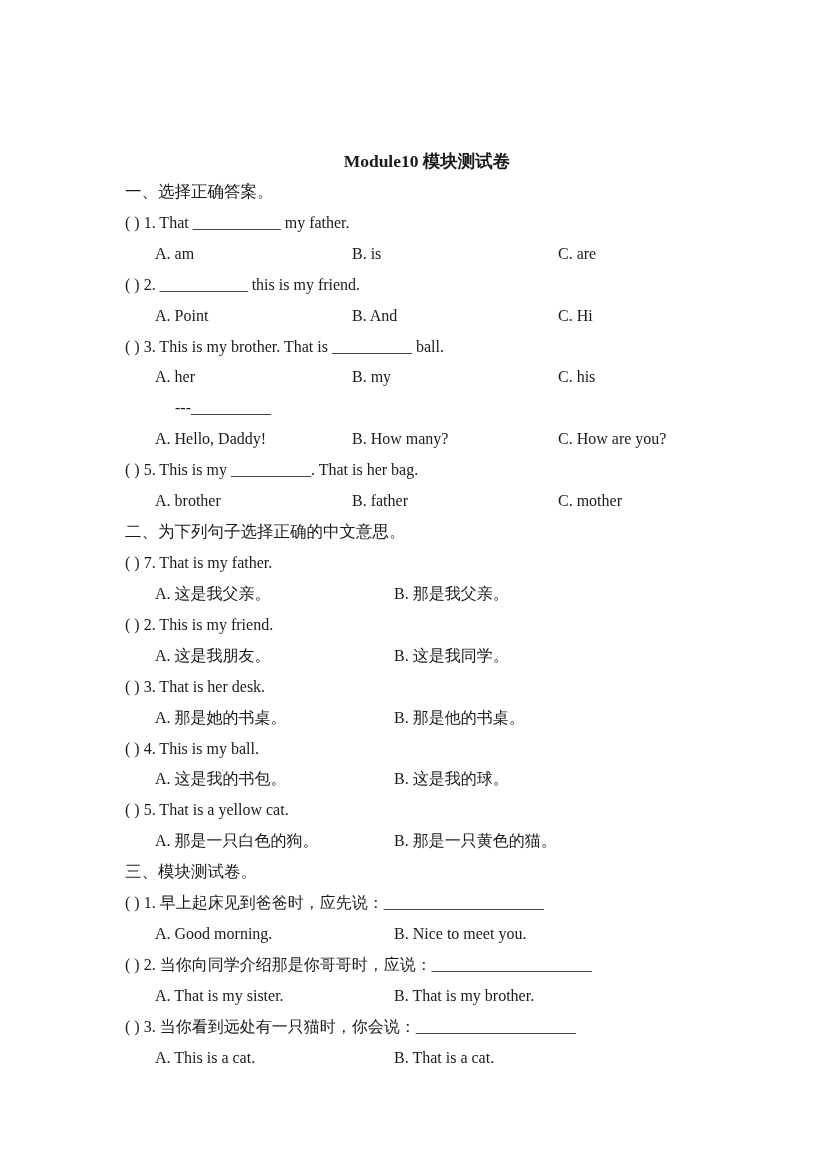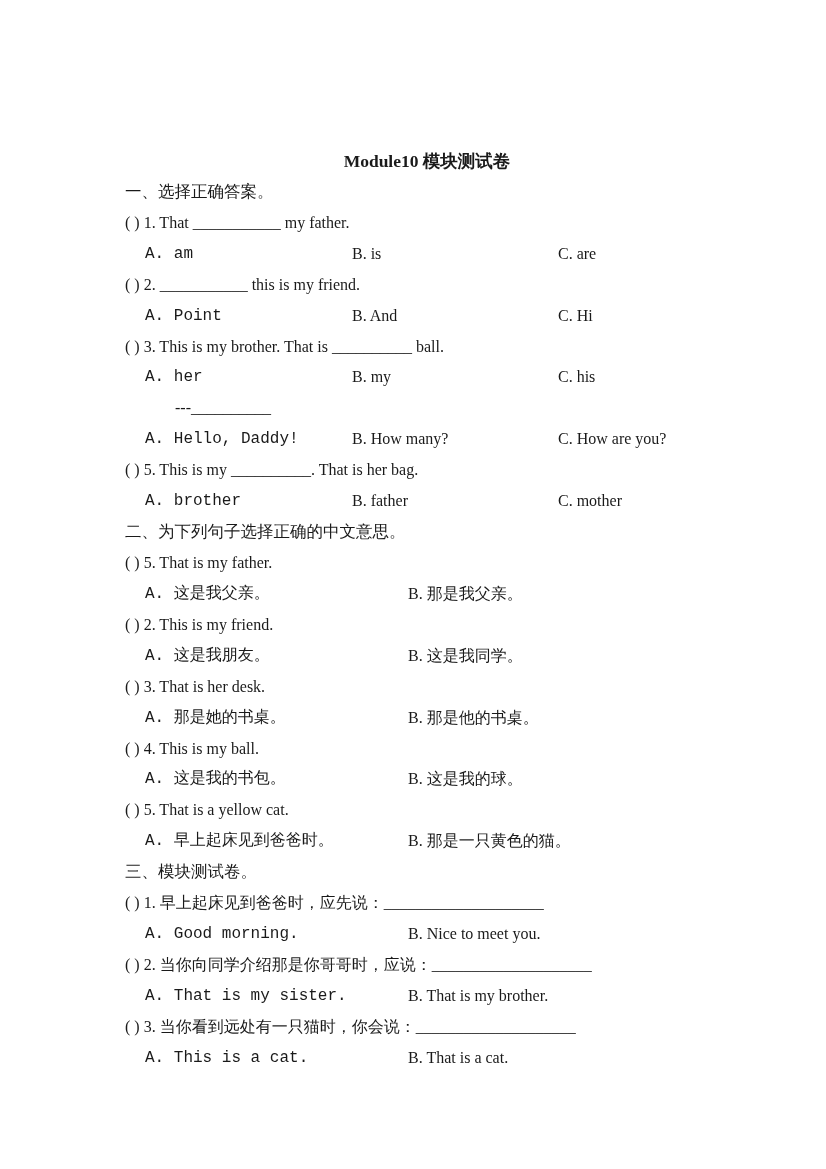--- a/index.html
+++ b/index.html
@@ -33,24 +33,24 @@
     font-weight: bold;
     font-size: 17.5px;
     width: 604px;
   }
   .heading-row { font-size: 16.5px; }
   .opt {
     position: absolute;
     top: 0;
     white-space: pre;
   }
-  .col-a  { left: 20px; font-family: Liberation Mono, monospace;  }
+  .col-a  { left: 30px;  }
   .col-b3 { left: 227px; }
   .col-c3 { left: 433px; }
-  .col-b2 { left: 283px; text-align: center; }
+  .col-b2 { left: 269px; text-align: center; }
   .indent2 { padding-left: 50px; font-style: italic; }
 </style>
 </head>
 <body>
 
 <div class="page">
   <div class="sheet">
 
     <div class="row title-row">Module10 模块测试卷</div>
 
@@ -86,21 +86,21 @@
 
     <div class="row">( ) 5. This is my __________. That is her bag.</div>
     <div class="row">
       <span class="opt col-a">A. brother</span>
       <span class="opt col-b3">B. father</span>
       <span class="opt col-c3">C. mother</span>
     </div>
 
     <div class="row heading-row">二、为下列句子选择正确的中文意思。</div>
 
-    <div class="row">( ) 5. That is my father.</div>
+    <div class="row">( ) 7. That is my father.</div>
     <div class="row">
       <span class="opt col-a">A. 这是我父亲。</span>
       <span class="opt col-b2">B. 那是我父亲。</span>
     </div>
 
     <div class="row">( ) 2. This is my friend.</div>
     <div class="row">
       <span class="opt col-a">A. 这是我朋友。</span>
       <span class="opt col-b2">B. 这是我同学。</span>
     </div>
@@ -112,21 +112,21 @@
     </div>
 
     <div class="row">( ) 4. This is my ball.</div>
     <div class="row">
       <span class="opt col-a">A. 这是我的书包。</span>
       <span class="opt col-b2">B. 这是我的球。</span>
     </div>
 
     <div class="row">( ) 5. That is a yellow cat.</div>
     <div class="row">
-      <span class="opt col-a">A. 早上起床见到爸爸时。</span>
+      <span class="opt col-a">A. 那是一只白色的狗。</span>
       <span class="opt col-b2">B. 那是一只黄色的猫。</span>
     </div>
 
     <div class="row heading-row">三、模块测试卷。</div>
 
     <div class="row">( ) 1. 早上起床见到爸爸时，应先说：____________________</div>
     <div class="row">
       <span class="opt col-a">A. Good morning.</span>
       <span class="opt col-b2">B. Nice to meet you.</span>
     </div>

